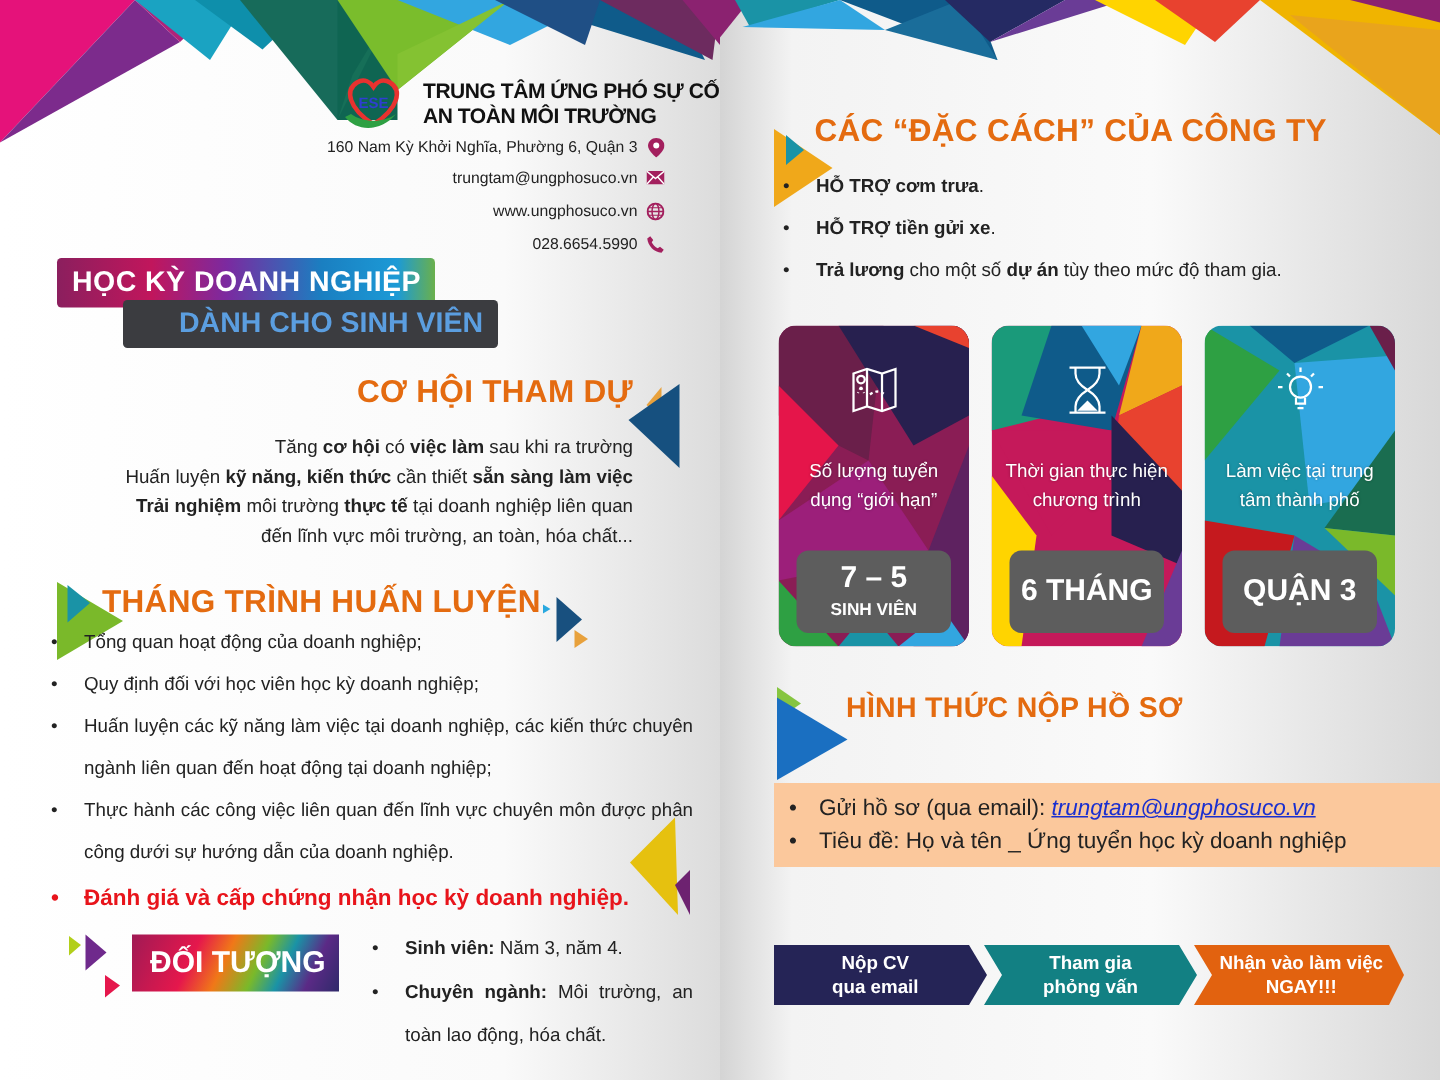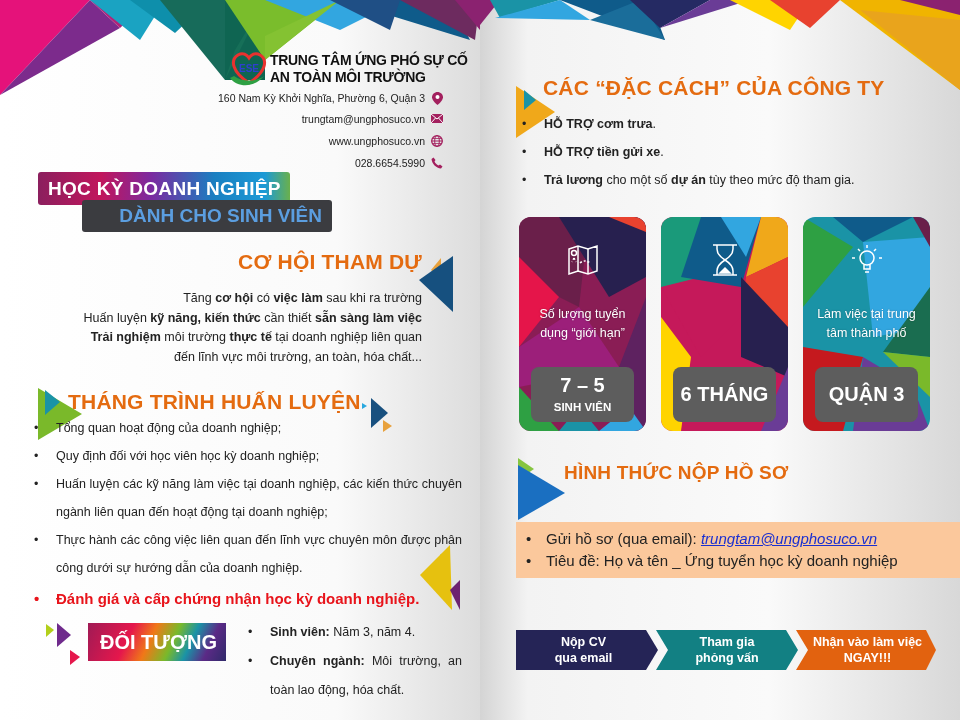--- a/index.html
+++ b/index.html
@@ -2,21 +2,21 @@
 <html><head>
 <meta charset="utf-8">
 <style>
 *{box-sizing:border-box;margin:0;padding:0}
 body{width:960px;height:720px;overflow:hidden;font-family:"Liberation Sans",sans-serif;background:#fff;position:relative}
 .page{position:absolute;top:0;height:720px;width:480px;overflow:hidden}
 .page.left{left:0;background:linear-gradient(90deg,#ffffff 0%,#fafafa 70%,#dcdcdc 100%)}
 .page.right{left:480px;background:linear-gradient(90deg,#d4d4d4 0%,#f3f3f3 10%,#fafafa 60%,#d8d8d8 100%)}
 .abs{position:absolute}
 svg.deco{position:absolute;left:0;top:0}
-.logo-row{position:absolute;left:228px;top:48px;display:flex;align-items:center;gap:0}
+.logo-row{position:absolute;left:228px;top:48px;display:flex;align-items:center;gap:12px}
 .logo-title{font-weight:bold;font-size:14px;line-height:17px;color:#111;letter-spacing:-0.3px}
 .contact{position:absolute;right:37px;font-size:10.5px;color:#222;display:flex;align-items:center;gap:6px;justify-content:flex-end}
 .contact .ic{width:12px;height:12px;display:inline-block;color:#a3205e;font-size:12px;line-height:12px;text-align:center}
 .banner1{position:absolute;left:38px;top:172px;width:252px;height:33px;background:linear-gradient(90deg,#8b1f5e 0%,#c1165c 25%,#7b2aa0 45%,#1a7fc1 70%,#1c9ad6 90%,#6ab04c 100%);border-radius:3px;color:#fff;font-weight:bold;font-size:19px;line-height:33px;padding-left:10px;letter-spacing:0.3px}
 .banner2{position:absolute;left:82px;top:200px;width:250px;height:32px;background:#3b3c40;border-radius:3px;color:#5b9ee0;font-weight:bold;font-size:19px;line-height:32px;text-align:right;padding-right:10px}
 .h-orange{color:#e46b10;font-weight:bold;letter-spacing:0.2px}
 .para{position:absolute;right:58px;text-align:right;font-size:12.5px;color:#222;line-height:19.5px}
 .list{position:absolute;font-size:12.5px;color:#222;line-height:28px}
 .list li{list-style:none;position:relative;padding-left:26px}
 .list li::before{content:"•";position:absolute;left:4px;top:0}
@@ -219,20 +219,21 @@
       <polygon points="0,100 30,140 20,214 0,214" fill="#ffd400"></polygon>
       <polygon points="127,150 127,214 100,214" fill="#6a3c96"></polygon>
     </svg>
     <div class="icon">
       <svg width="30" height="34" viewBox="0 0 30 34" fill="none" stroke="#fff" stroke-width="1.5">
           <path d="M3 2H27M3 32H27"></path>
           <path d="M7 2V6Q7 12 15 17Q23 22 23 28V32M23 2V6Q23 12 15 17Q7 22 7 28V32"></path>
           <path d="M10 30L15 25 20 30Z" fill="#fff"></path>
         </svg>
     </div>
+    <div class="label">Thời gian thực hiện chương trình</div>
     <div class="valbox">
       <div style="font-size:20px;line-height:55px">6 THÁNG</div>
     </div>
   </div>
 
   <div class="card" style="left:323px">
     <svg width="127" height="214" style="position:absolute;left:0;top:0">
       <rect width="127" height="214" fill="#1a93a6"></rect>
       <polygon points="0,0 50,30 0,90" fill="#2ea043"></polygon>
       <polygon points="30,0 110,0 60,25" fill="#0f5b8a"></polygon>

